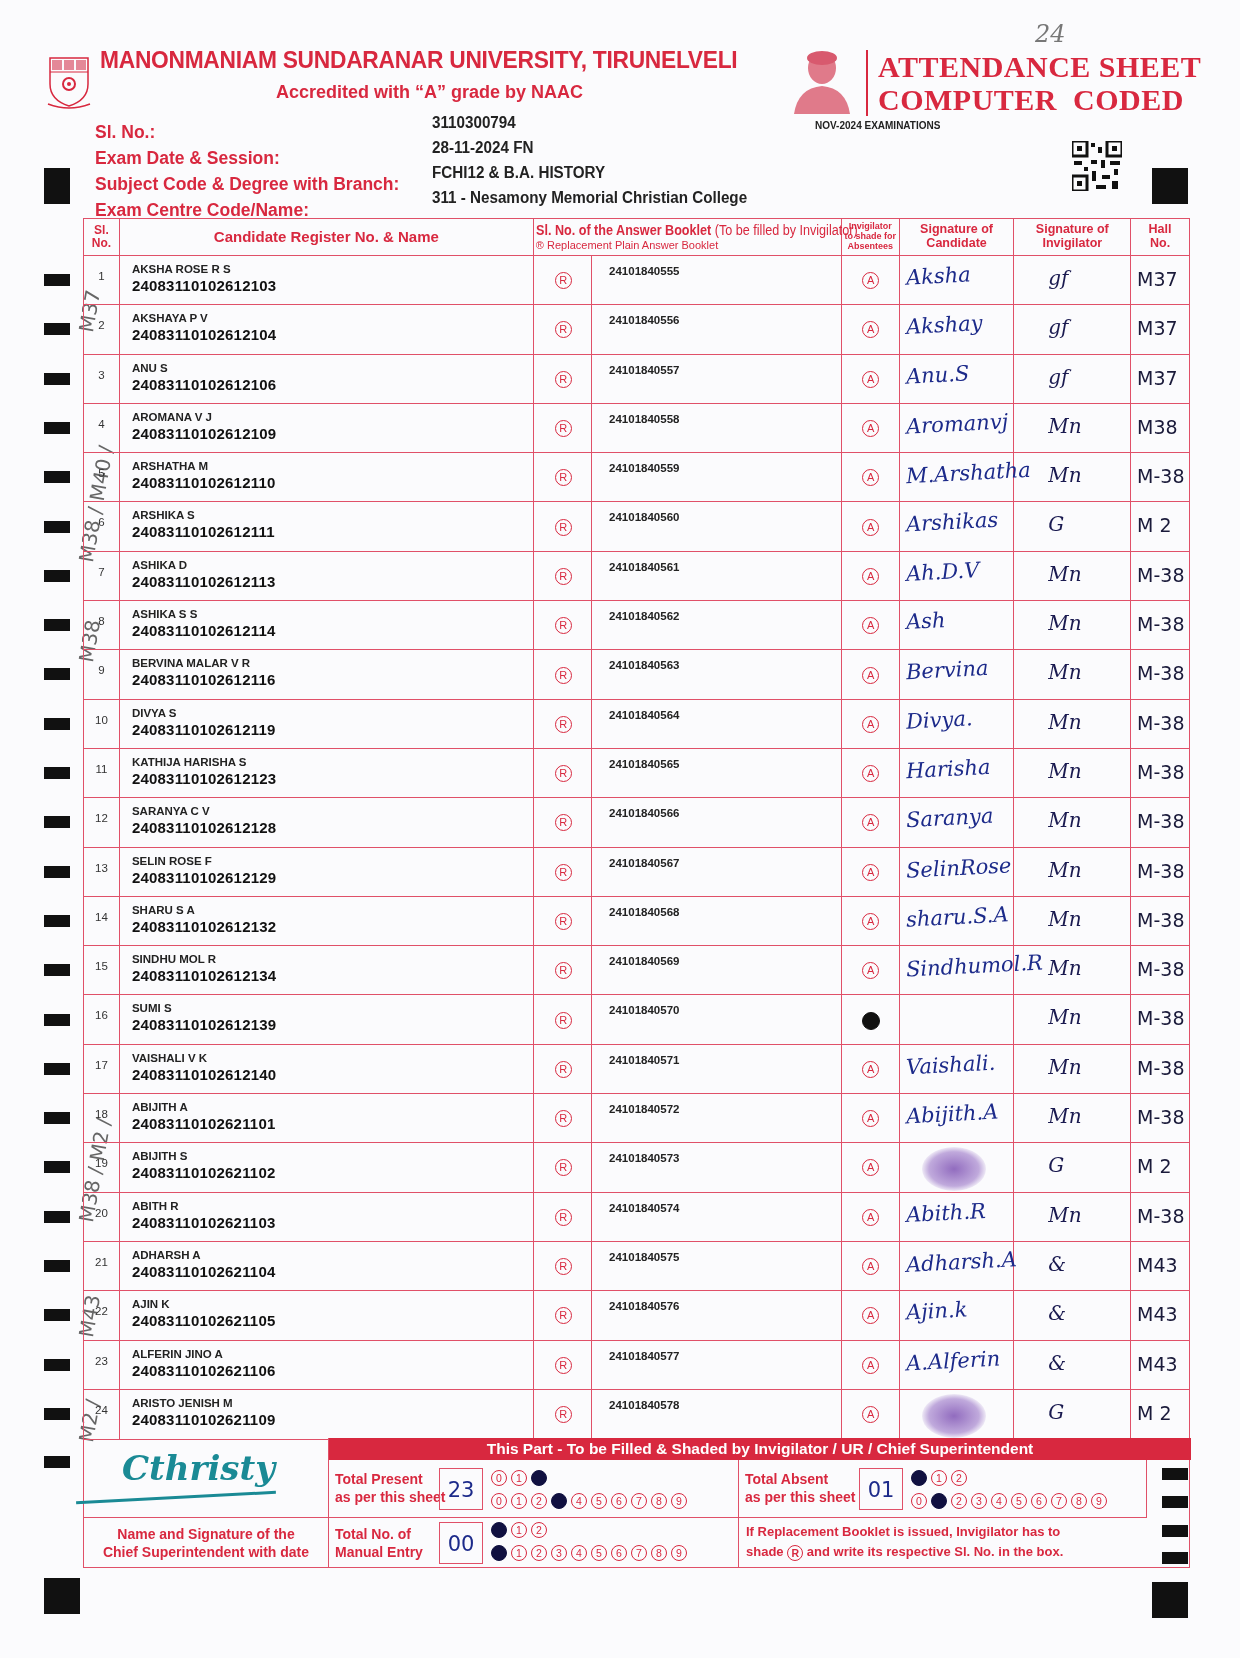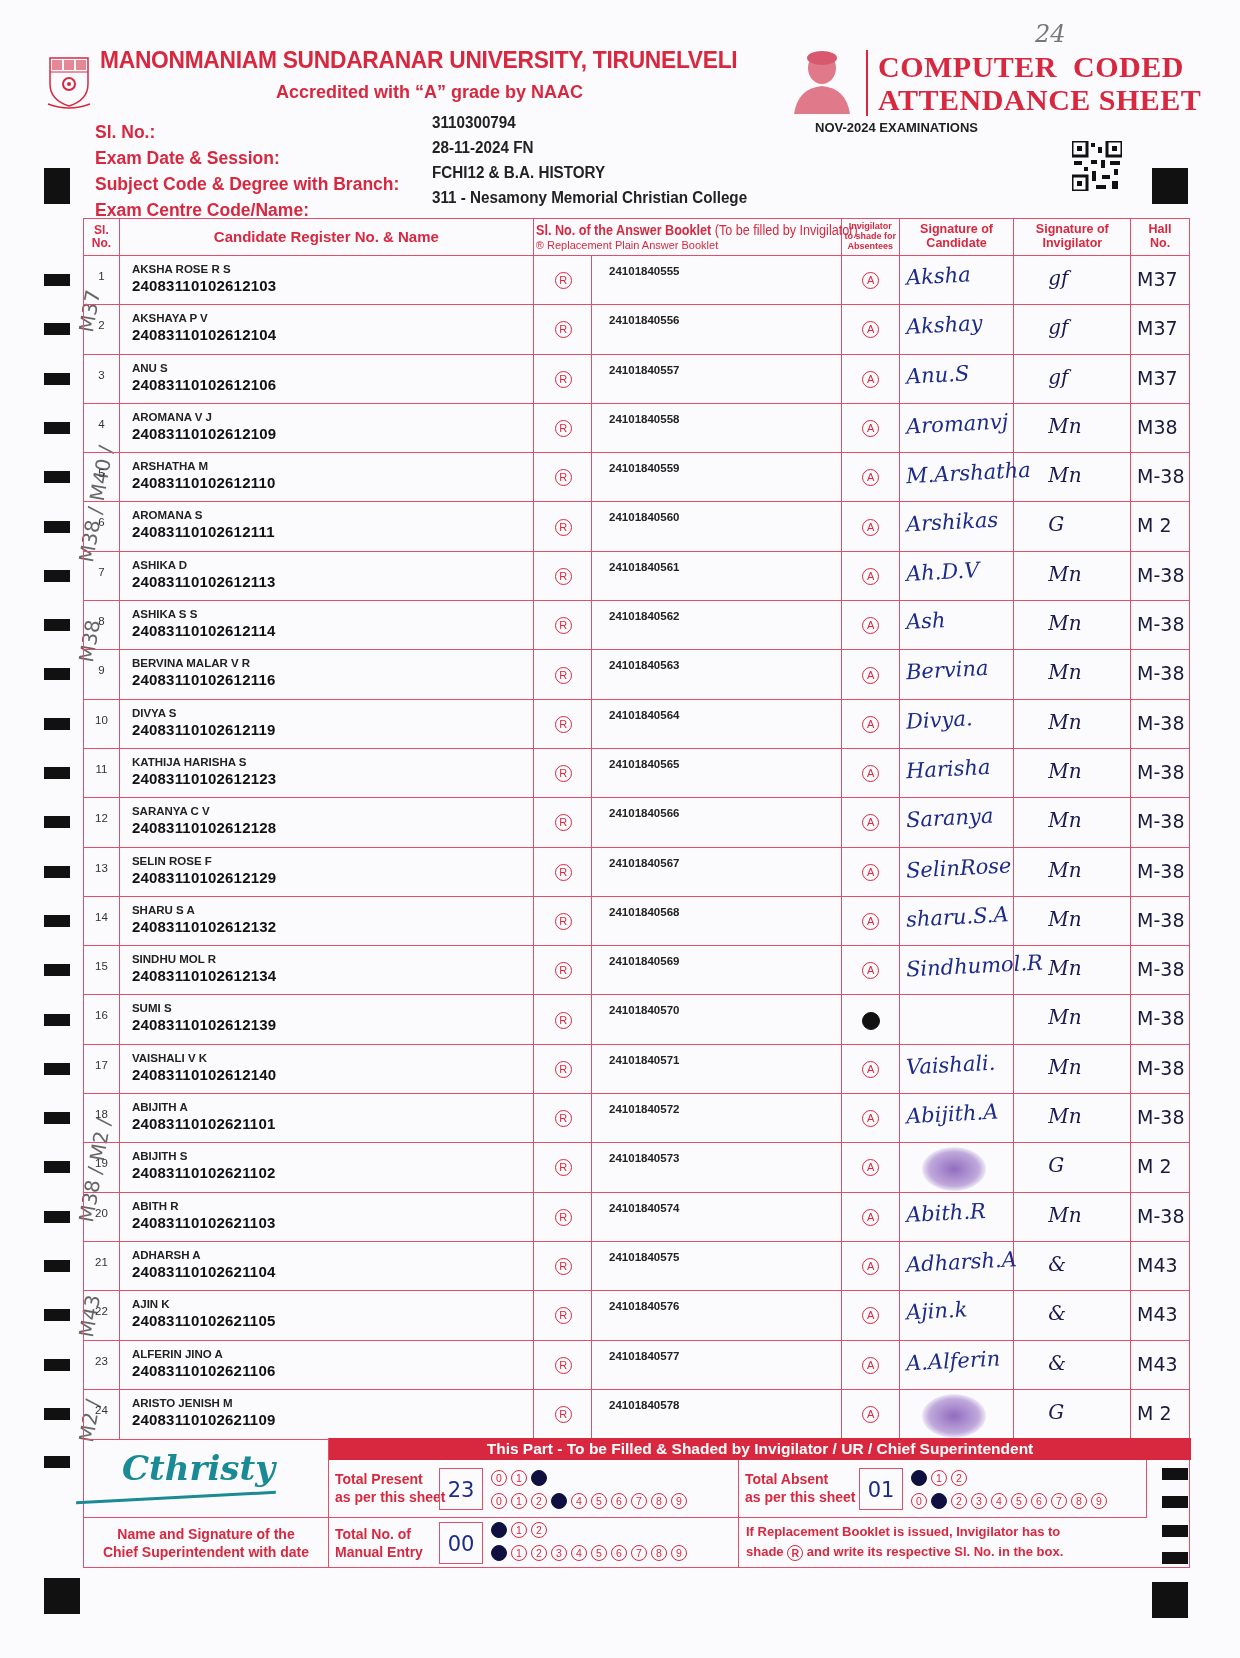--- a/index.html
+++ b/index.html
@@ -7,21 +7,21 @@
   body { position: relative; font-family: "Liberation Sans", sans-serif; color: #1a1a1a; }
   .abs { position: absolute; }
 
   
   .logo { left: 46px; top: 54px; width: 46px; height: 56px; }
   .uni-title { left: 100px; top: 46px; font-size: 24.5px; font-weight: bold; color: #d8283f; letter-spacing: -0.3px; transform: scaleX(0.93); transform-origin: left; white-space: nowrap; }
   .accredit { left: 276px; top: 82px; font-size: 18px; font-weight: bold; color: #d8283f; white-space: nowrap; }
   .portrait { left: 790px; top: 48px; width: 64px; height: 66px; }
   .vbar { left: 866px; top: 50px; width: 2px; height: 66px; background: #d8283f; }
   .sheet-title { left: 878px; top: 50px; font-family: "Liberation Serif", serif; font-weight: bold; font-size: 30px; line-height: 33px; color: #d8283f; letter-spacing: 0.5px; white-space: nowrap; }
-  .nov { left: 815px; top: 120px; font-size: 13px; font-weight: bold; color: #222; }
+  .nov { left: 815px; top: 120px; font-size: 10px; font-weight: bold; color: #222; }
   .hand-count { left: 1035px; top: 20px; font-family: "DejaVu Serif", serif; font-style: italic; font-size: 24px; color: #777; }
   .qr { left: 1072px; top: 141px; width: 50px; height: 50px; }
 
   .meta-label { left: 95px; font-size: 17.5px; font-weight: bold; color: #d8283f; white-space: nowrap; margin-top: 6px; }
   .meta-value { left: 432px; font-size: 16px; font-weight: bold; color: #222; white-space: nowrap; transform: scaleX(0.95); transform-origin: left; }
 
   .timing { position: absolute; background: #111; }
 
   
   .tbl { position: absolute; left: 83px; top: 218px; width: 1107px; border: 1.5px solid #e05068; }
@@ -84,22 +84,22 @@
 <div class="abs uni-title">MANONMANIAM SUNDARANAR UNIVERSITY, TIRUNELVELI</div>
 <div class="abs accredit">Accredited with “A” grade by NAAC</div>
 
 <svg class="abs portrait" viewBox="0 0 64 66">
   <ellipse cx="32" cy="20" rx="14" ry="16" fill="#e07a8a"></ellipse>
   <path d="M4 66 Q8 40 32 38 Q56 40 60 66 Z" fill="#e07a8a"></path>
   <ellipse cx="32" cy="10" rx="15" ry="7" fill="#d8596e"></ellipse>
 </svg>
 <div class="abs vbar"></div>
 <div class="abs sheet-title">
+  <div>ATTENDANCE SHEET</div>
   <div style="white-space:pre">COMPUTER  CODED</div>
-  <div>ATTENDANCE SHEET</div>
 </div>
 <div class="abs nov">NOV-2024 EXAMINATIONS</div>
 <div class="abs hand-count">24</div>
 
 <svg class="abs qr" viewBox="0 0 50 50">
   <rect x="0" y="0" width="15" height="15" fill="none" stroke="#111" stroke-width="3"></rect>
     <rect x="5" y="5" width="5" height="5" fill="#111"></rect>
   <rect x="35" y="0" width="15" height="15" fill="none" stroke="#111" stroke-width="3"></rect>
     <rect x="40" y="5" width="5" height="5" fill="#111"></rect>
   <rect x="0" y="35" width="15" height="15" fill="none" stroke="#111" stroke-width="3"></rect>
@@ -332,21 +332,21 @@
         </div>
         <div class="cell c-hall">
           <div class="hall">M-38</div>
         </div>
       </div>
       <div class="row">
         <div class="cell c-sl">
           <div class="sl-num">6</div>
         </div>
         <div class="cell c-name">
-          <div class="cand-name">AROMANA S</div>
+          <div class="cand-name">ARSHIKA S</div>
           <div class="cand-reg">24083110102612111</div>
         </div>
         <div class="cell c-r">
           <div class="bubble">R</div>
         </div>
         <div class="cell c-book">
           <div class="booklet">24101840560</div>
         </div>
         <div class="cell c-abs">
           <div class="bubble">A</div>

